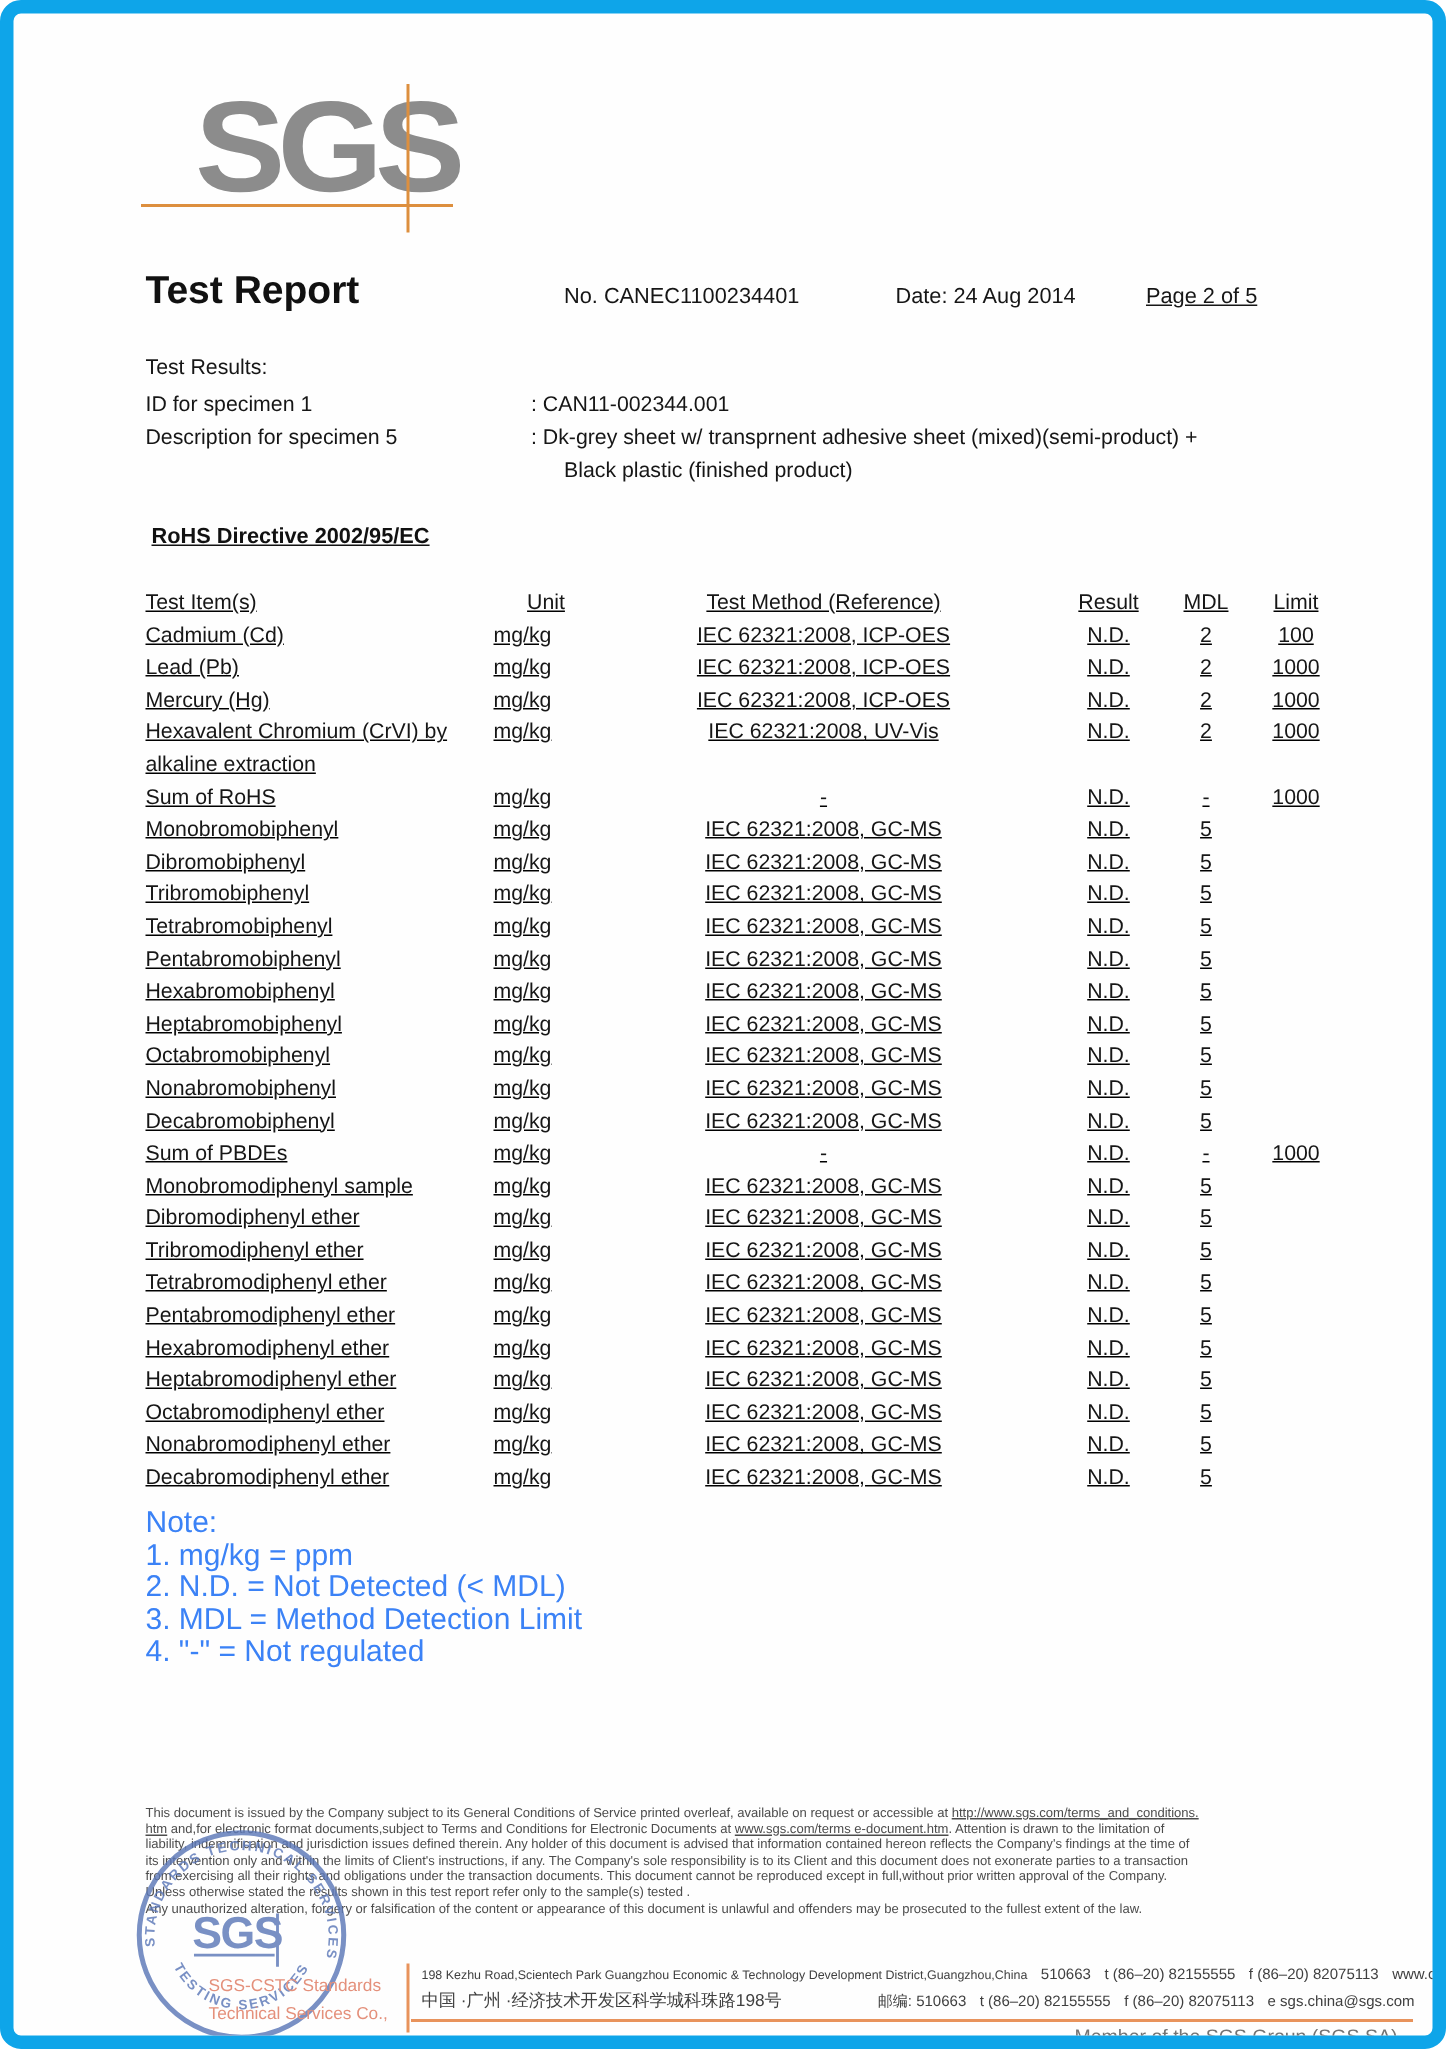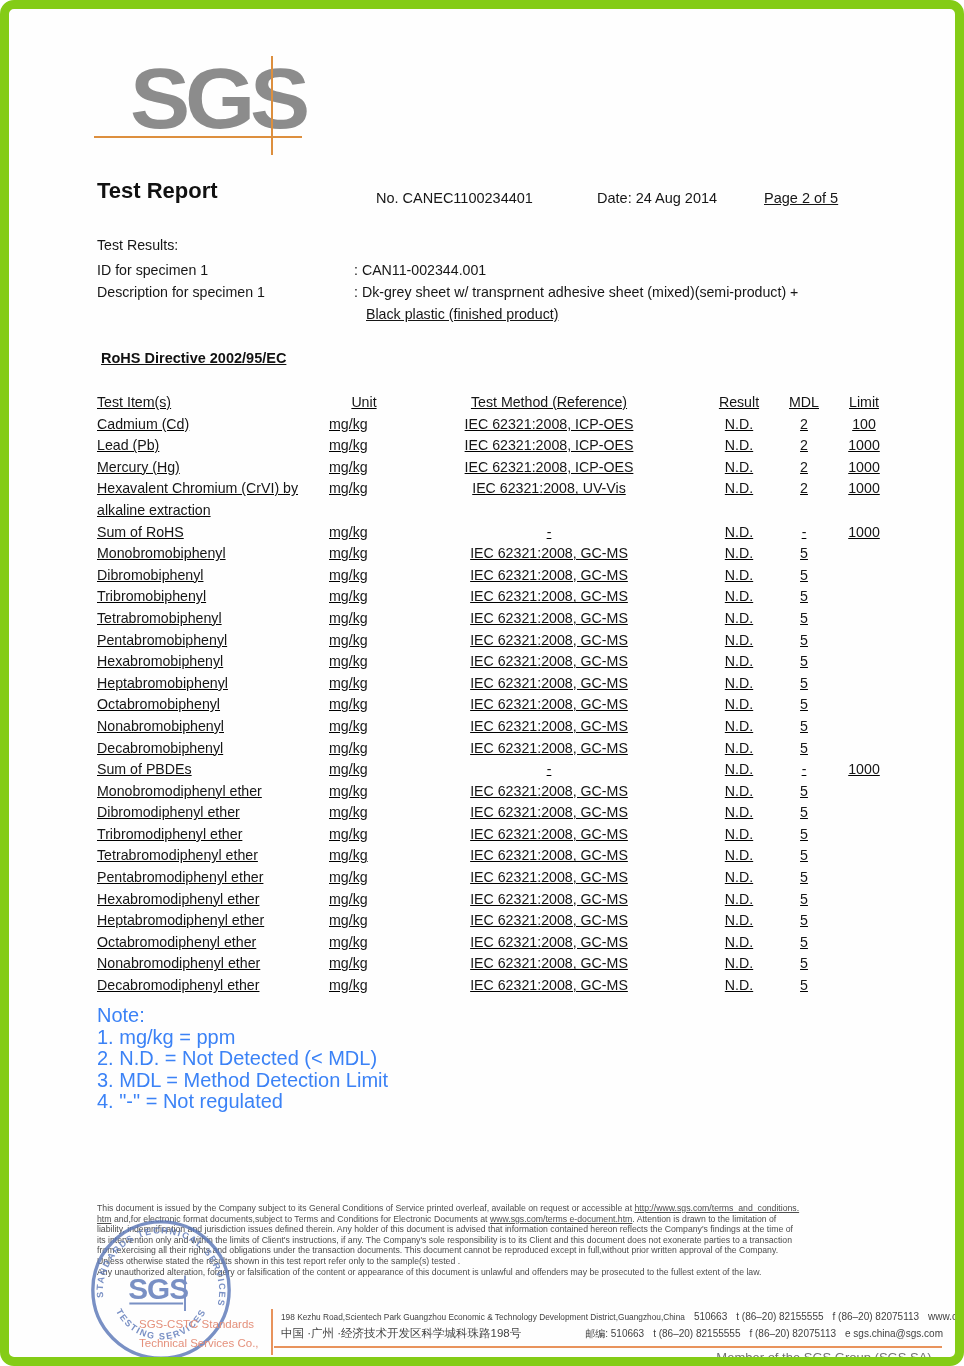--- a/index.html
+++ b/index.html
@@ -1,45 +1,45 @@
 <!DOCTYPE html>
 <html><head>
 <meta charset="utf-8">
 <style>
   * { margin:0; padding:0; box-sizing:border-box; }
   html,body { width:964px; height:1366px; background:#ffffff; font-family:"Liberation Sans", sans-serif; }
   .page {
     position:absolute; left:0; top:0; width:964px; height:1366px;
-    border:9px solid #84cc16; border-radius:14px; background:#fefefe; overflow:hidden;
+    border:9px solid #0ea5e9; border-radius:14px; background:#fefefe; overflow:hidden;
   }
   .abs { position:absolute; }
 
   
   .logo-text {
     left:121px; top:46px; font-size:86px; line-height:86px; font-weight:bold;
     color:#8c8c8c; letter-spacing:-5px; transform:scaleX(1.05); transform-origin:left;
   }
   .logo-hline { left:85px;  top:127px; width:208px; height:2px; background:#dd8f3e; }
   .logo-vline { left:262px; top:47px;  width:2px;  height:99px; background:#dd8f3e; }
 
   
-  .title   { left:88px;  top:169px; font-size:22px; font-weight:bold; color:#111; }
+  .title   { left:88px;  top:169px; font-size:26px; font-weight:bold; color:#111; }
   .meta    { top:181px; font-size:14.5px; color:#161616; }
   .meta-no   { left:367px; }
   .meta-date { left:588px; }
   .meta-page { left:755px;text-decoration:underline; }
 
   
   .body-text { font-size:14.2px; color:#161616; }
   .tr-heading   { left:88px;  top:228px; }
   .id-label     { left:88px;  top:253px; }
   .id-value     { left:345px; top:253px; }
   .desc-label   { left:88px;  top:275px; }
   .desc-value   { left:345px; top:275px; }
-  .desc-value2  { left:357px; top:297px;text-decoration:underline; }
+  .desc-value2  { left:367px; top:297px; }
 
   .section-title {
     left:92px; top:341px; font-size:14.5px; font-weight:bold; color:#111;
     text-decoration:underline;
   }
 
   
   .rtable { left:88px; top:383px; width:802px;text-decoration:underline; }
   .trow {
     display:grid; grid-template-columns:232px 70px 300px 80px 50px 70px;
@@ -89,21 +89,21 @@
   <div class="abs logo-vline"></div>
 
   <div class="abs title">Test Report</div>
   <div class="abs meta meta-no">No. CANEC1100234401</div>
   <div class="abs meta meta-date">Date: 24 Aug 2014</div>
   <div class="abs meta meta-page">Page 2 of 5</div>
 
   <div class="abs body-text tr-heading">Test Results:</div>
   <div class="abs body-text id-label">ID for specimen 1</div>
   <div class="abs body-text id-value">: CAN11-002344.001</div>
-  <div class="abs body-text desc-label">Description for specimen 1</div>
+  <div class="abs body-text desc-label">Description for specimen 5</div>
   <div class="abs body-text desc-value">: Dk-grey sheet w/ transprnent adhesive sheet (mixed)(semi-product) +</div>
   <div class="abs body-text desc-value2">Black plastic (finished product)</div>
 
   <div class="abs section-title">RoHS Directive 2002/95/EC</div>
 
   <div class="abs rtable">
     <div class="trow head">
       <div class="c-item">Test Item(s)</div>
       <div class="c-unit">Unit</div>
       <div class="c-method">Test Method (Reference)</div>
@@ -251,21 +251,21 @@
     <div class="trow">
       <div class="c-item">Sum of PBDEs</div>
       <div class="c-unit">mg/kg</div>
       <div class="c-method">-</div>
       <div class="c-result">N.D.</div>
       <div class="c-mdl">-</div>
       <div class="c-limit">1000</div>
     </div>
 
     <div class="trow">
-      <div class="c-item">Monobromodiphenyl ether</div>
+      <div class="c-item">Monobromodiphenyl sample</div>
       <div class="c-unit">mg/kg</div>
       <div class="c-method">IEC 62321:2008, GC-MS</div>
       <div class="c-result">N.D.</div>
       <div class="c-mdl">5</div>
       <div class="c-limit"></div>
     </div>
 
     <div class="trow">
       <div class="c-item">Dibromodiphenyl ether</div>
       <div class="c-unit">mg/kg</div>

